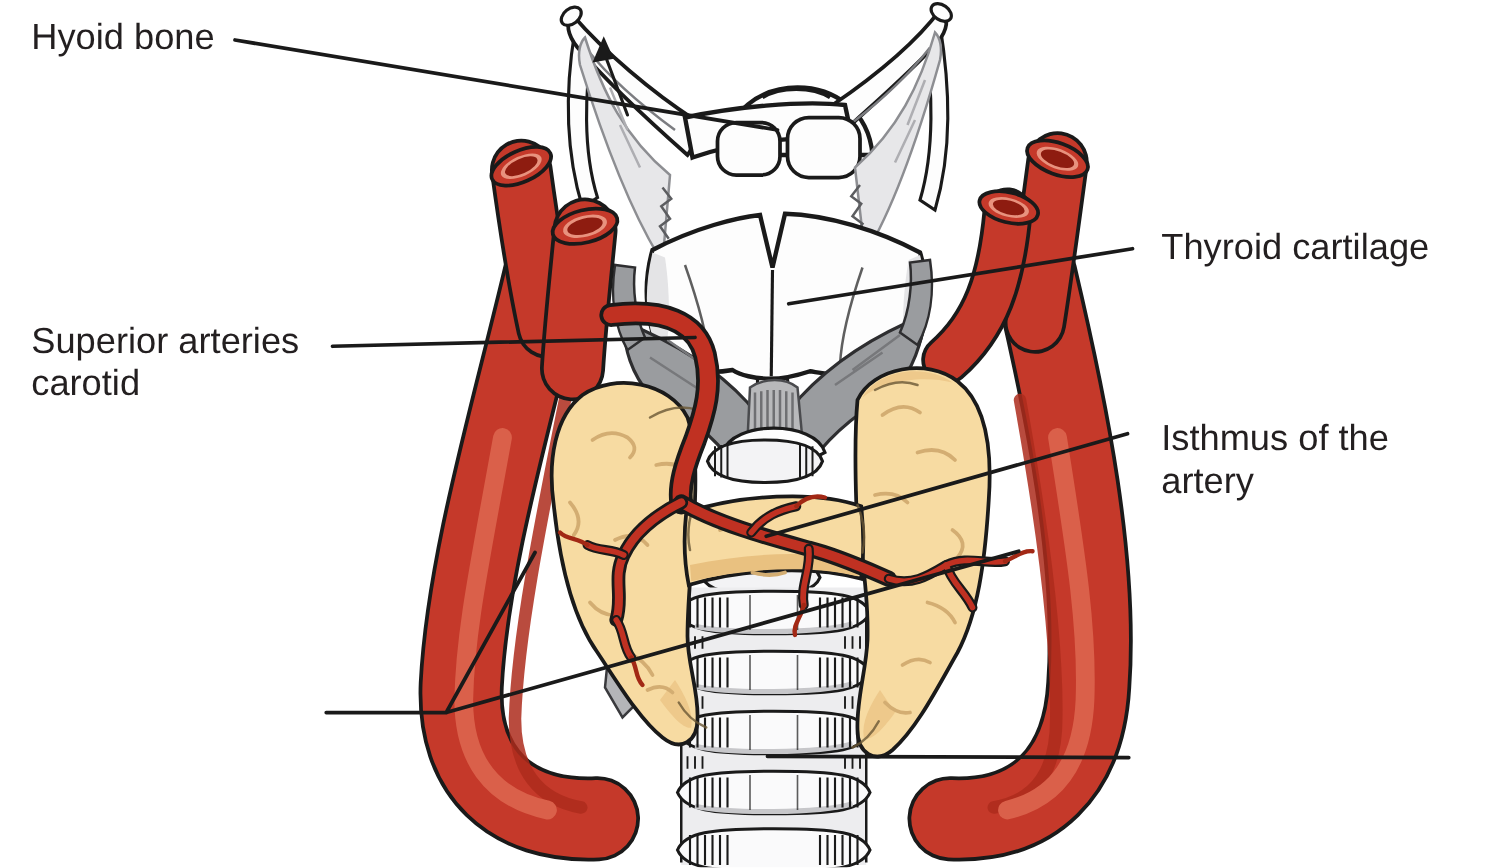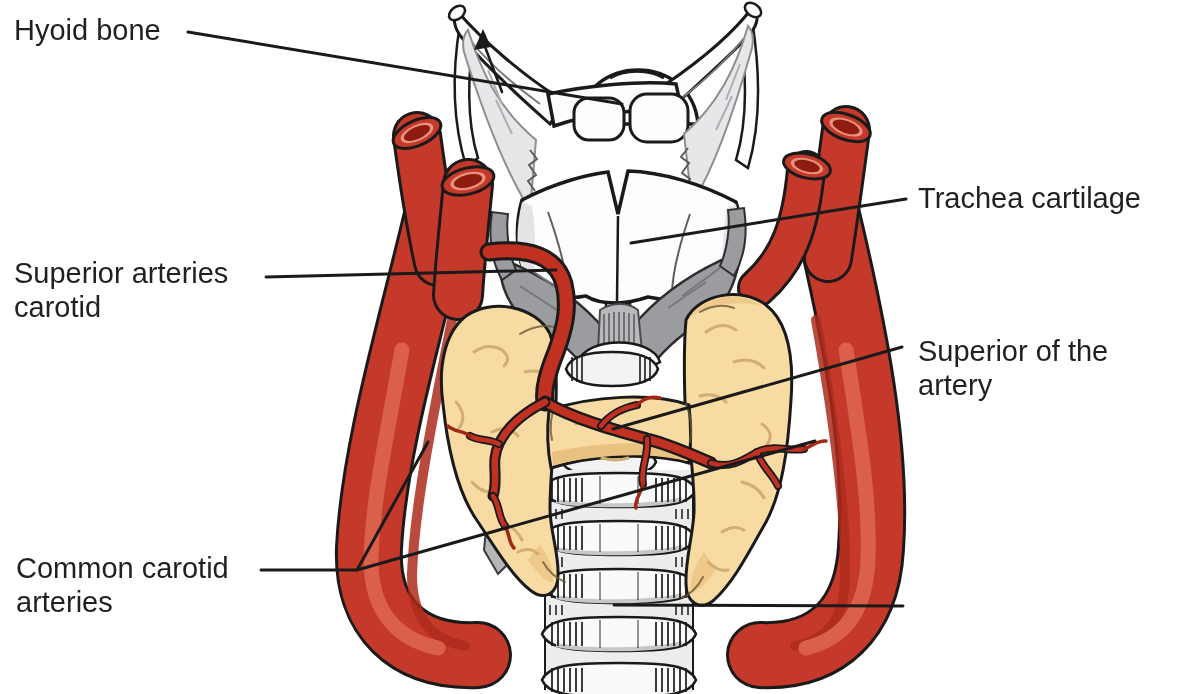--- a/index.html
+++ b/index.html
@@ -1,20 +1,20 @@
 <!DOCTYPE html>
 <html><head>
 <meta charset="utf-8">
 <style>
   html,body{margin:0;padding:0;background:#ffffff;}
   .stage{position:relative;width:1201px;height:694px;background:#ffffff;overflow:hidden;
          font-family:"Liberation Sans",sans-serif;}
   .stage svg{position:absolute;left:0;top:0;}
   .label{position:absolute;font-size:29px;line-height:34px;color:#231f20;white-space:nowrap;}
-  .label span{display:block;}
+  .label span{display:block;margin-left:11px;}
 </style>
 </head>
 <body>
 
 <div class="stage">
 
 <svg width="1201" height="694" viewBox="0 0 1201 694">
 
   <g>
     <path d="M578,124 C584,52 692,52 698,124 L578,124 Z" fill="#fdfdfd" stroke="#1a1a1a" stroke-width="3.5"></path>
@@ -246,28 +246,24 @@
     <path d="M261,570 L357,570 L428,442 M357,570 L815,441"></path>
     <path d="M903,606 L614,605"></path>
   </g>
   <polygon points="483,29 474,50 491,47" fill="#1a1a1a"></polygon>
 </svg>
 
 <div class="label" style="left:14px;top:13px;">
   <span>Hyoid bone</span>
 </div>
 <div class="label" style="left:918px;top:181px;">
-  <span>Trachea cartilage</span>
+  <span>Thyroid cartilage</span>
 </div>
 <div class="label" style="left:14px;top:256px;">
   <span>Superior arteries</span>
   <span>carotid</span>
 </div>
 <div class="label" style="left:918px;top:334px;">
-  <span>Superior of the</span>
+  <span>Isthmus of the</span>
   <span>artery</span>
 </div>
-<div class="label" style="left:16px;top:551px;">
-  <span>Common carotid</span>
-  <span>arteries</span>
-</div>
 
 </div>
 
 </body></html>

